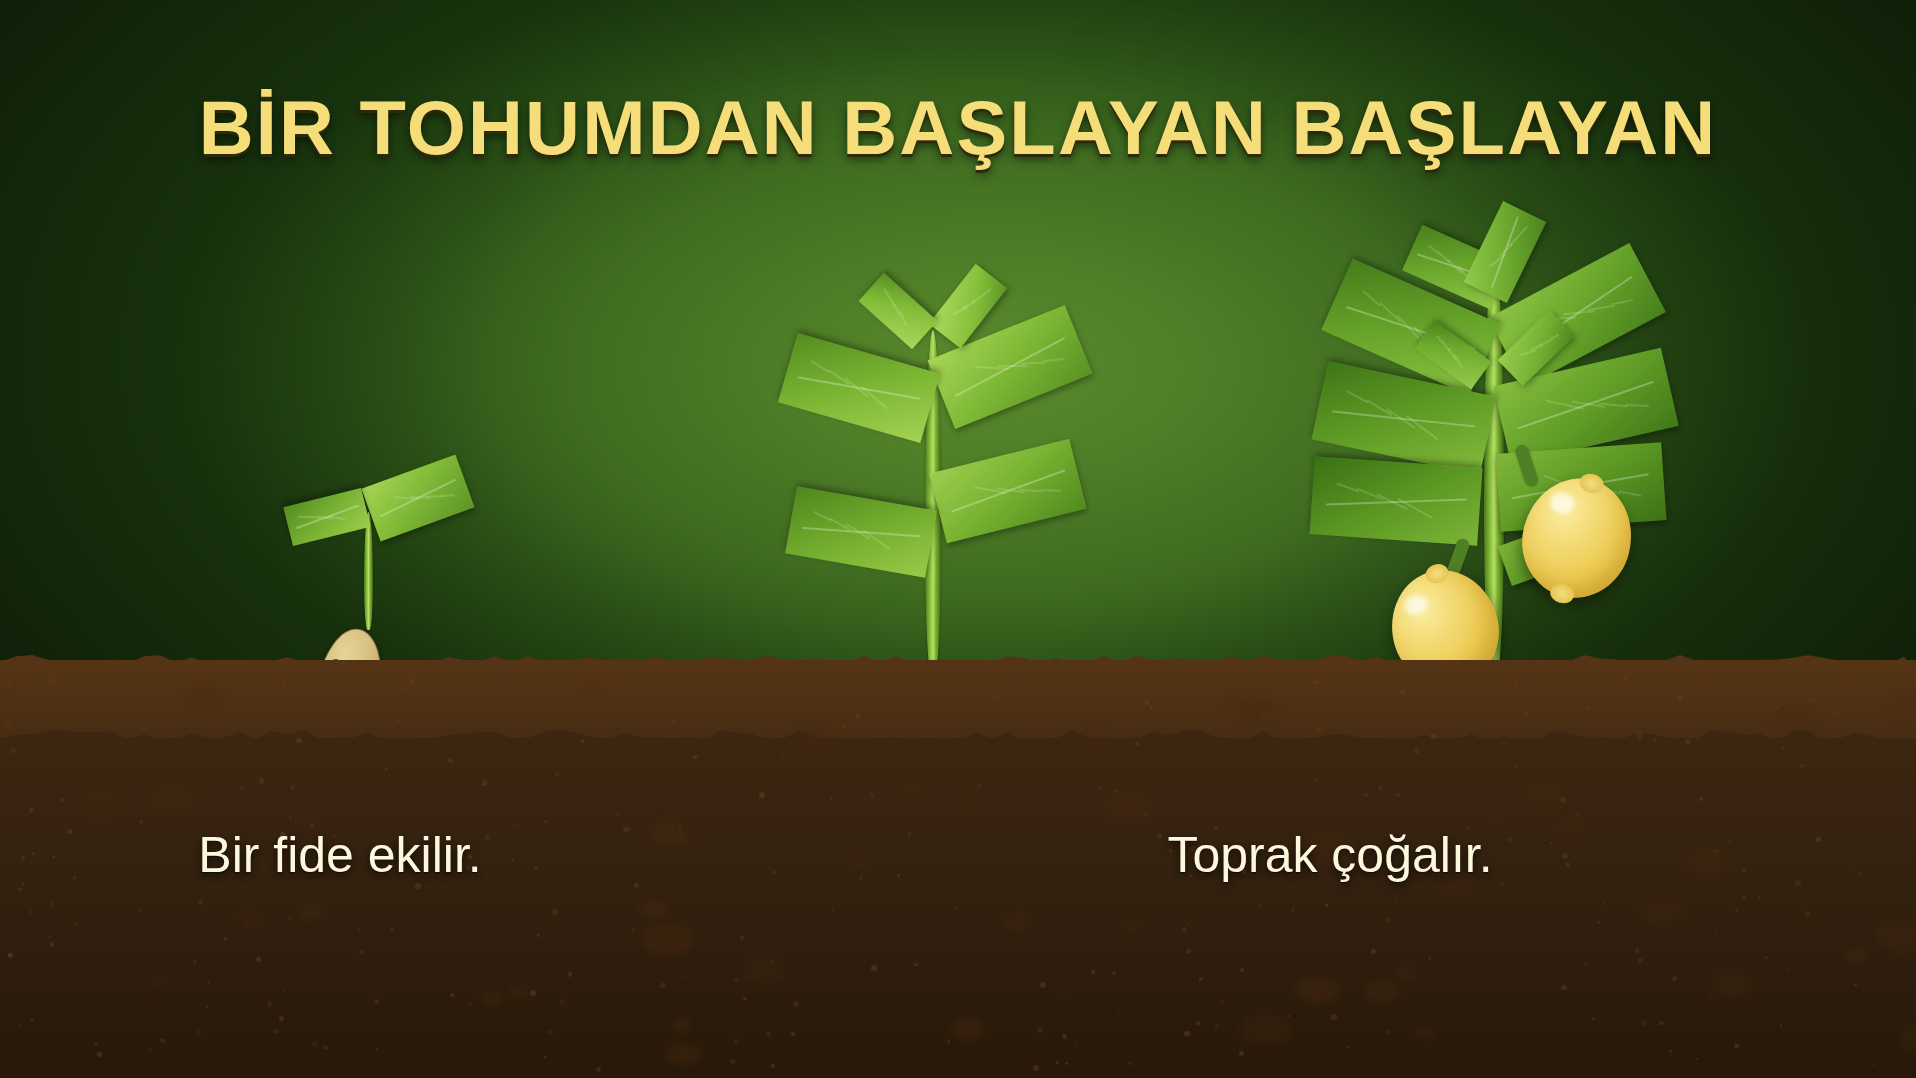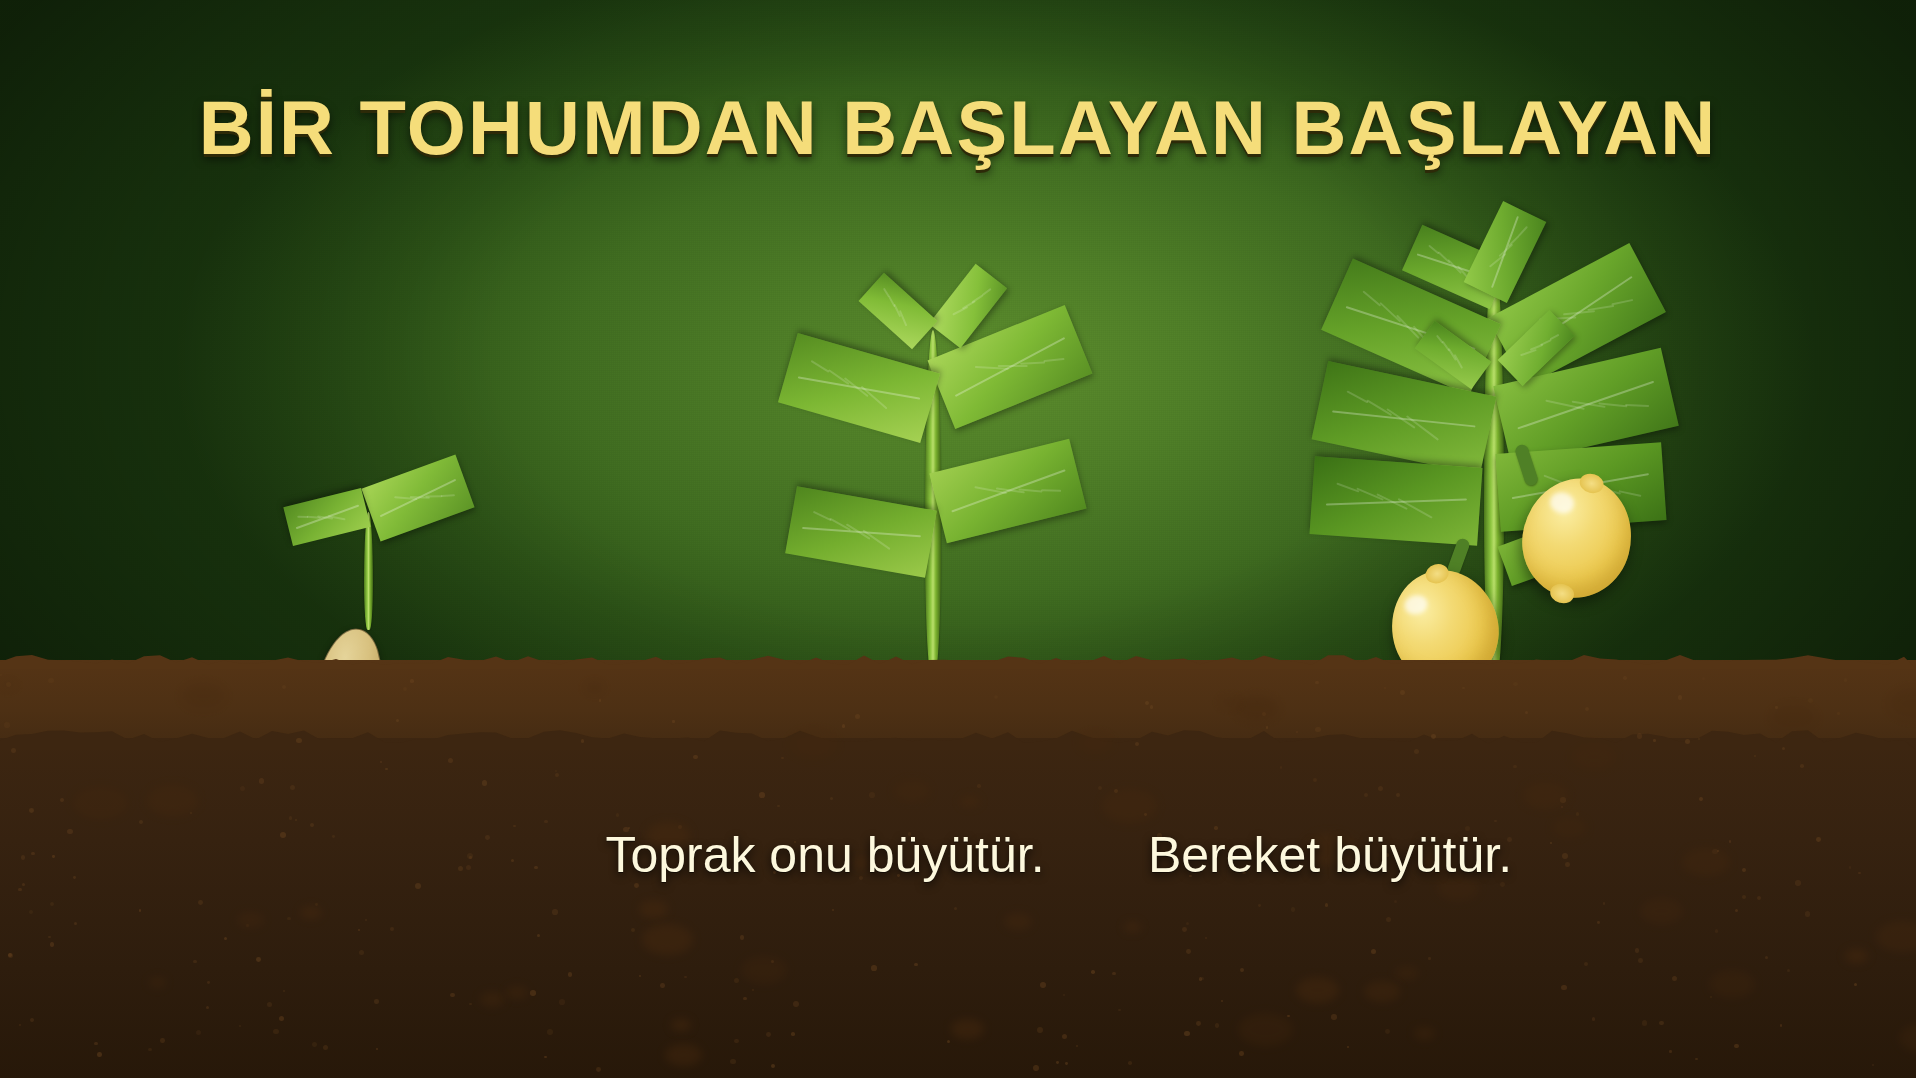--- a/index.html
+++ b/index.html
@@ -611,16 +611,16 @@
       <div class="soil-blob" style="left: 1395.48px; top: 305.954px; width: 23.2635px; height: 13.9581px; opacity: 0.3;"></div>
       <div class="soil-blob" style="left: 1295.88px; top: 317.244px; width: 42.7074px; height: 25.6244px; opacity: 0.46;"></div>
       <div class="soil-blob" style="left: 1123.66px; top: 262.062px; width: 17.2144px; height: 10.3286px; opacity: 0.51;"></div>
       <div class="soil-blob" style="left: 1364.24px; top: 321.203px; width: 35.2726px; height: 21.1636px; opacity: 0.39;"></div>
       <div class="soil-blob" style="left: 1220.24px; top: 36.7117px; width: 18.4375px; height: 11.0625px; opacity: 0.27;"></div>
       <div class="soil-blob" style="left: 641.859px; top: 263.883px; width: 51.4085px; height: 30.8451px; opacity: 0.47;"></div>
       <div class="soil-blob" style="left: 148.643px; top: 317.329px; width: 17.8329px; height: 10.6997px; opacity: 0.34;"></div>
       <div class="soil-blob" style="left: 852.323px; top: 197.62px; width: 18.1038px; height: 10.8623px; opacity: 0.5;"></div>
     </div>
 
-  <div class="caption" id="cap1">Toprak onu büyütür.</div>
-  <div class="caption" id="cap2">Bereket büyütür.</div>
+  <div class="caption" id="cap0">Bir fide ekilir.</div>
+  <div class="caption" id="cap2">Toprak çoğalır.</div>
 
 </div>
 
 </body></html>

